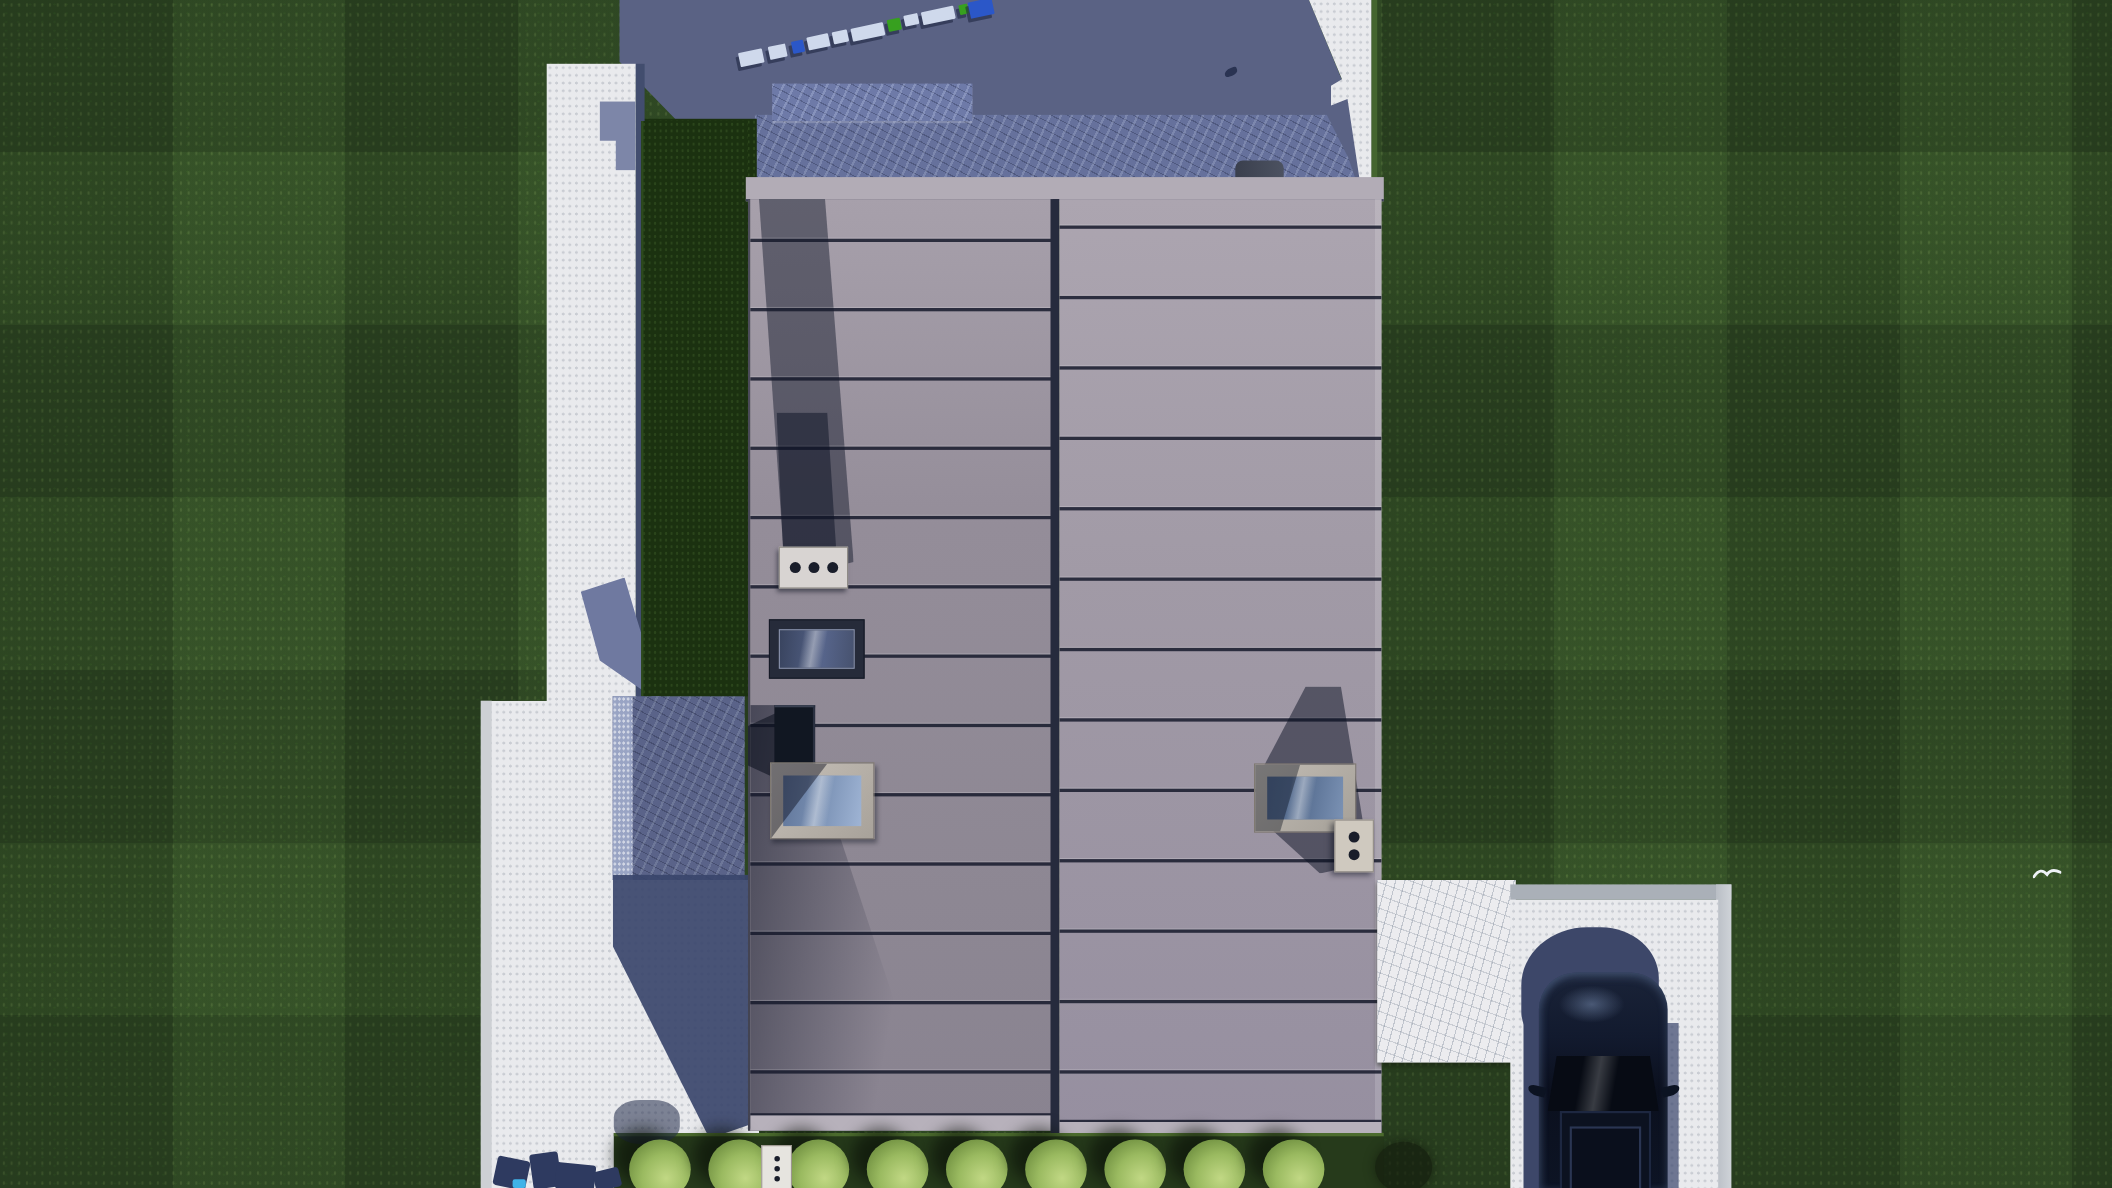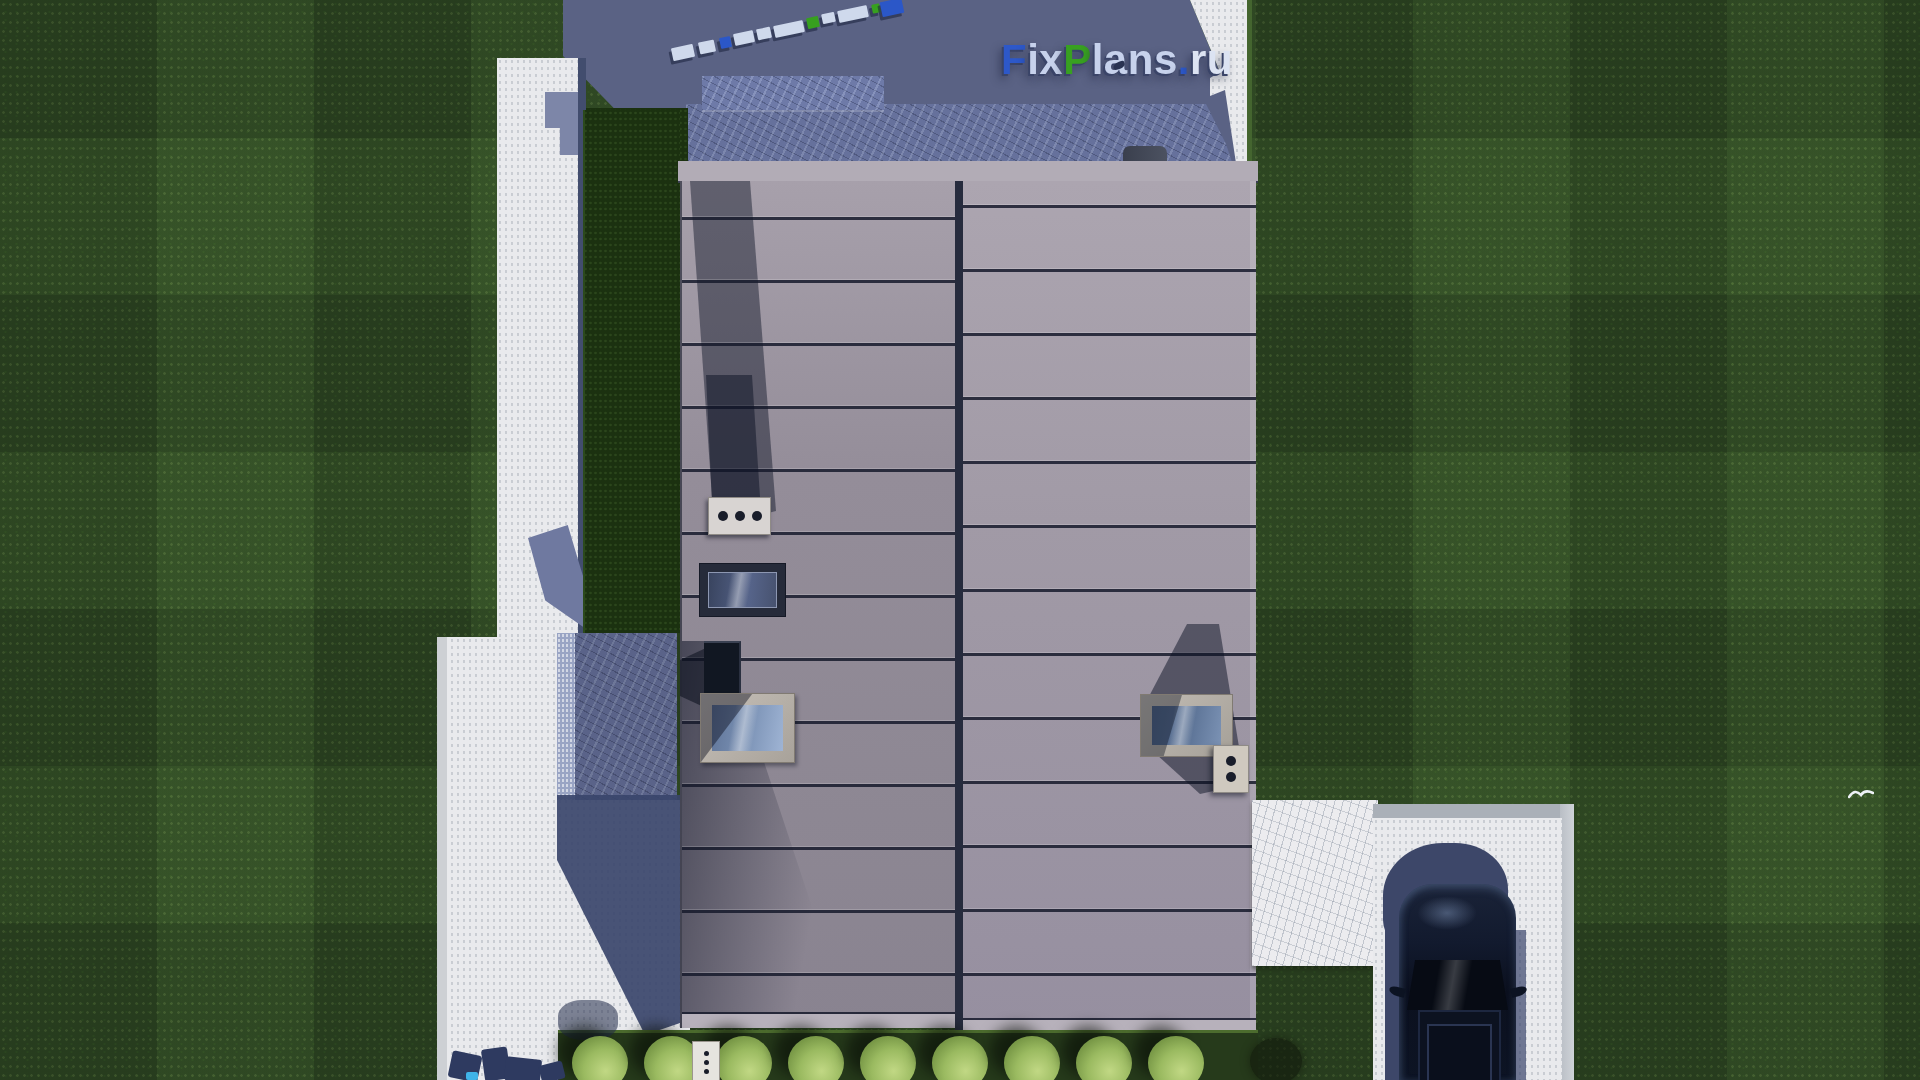--- a/index.html
+++ b/index.html
@@ -236,20 +236,19 @@
       <div class="block3d" style="left: 734px; top: 32px; width: 20px; height: 12px; background: rgb(207, 217, 236);"></div>
       <div class="block3d" style="left: 757px; top: 28px; width: 14px; height: 11px; background: rgb(207, 217, 236);"></div>
       <div class="block3d" style="left: 774px; top: 23px; width: 30px; height: 12px; background: rgb(207, 217, 236);"></div>
       <div class="block3d" style="left: 807px; top: 17px; width: 12px; height: 11px; background: rgb(55, 160, 31);"></div>
       <div class="block3d" style="left: 822px; top: 13px; width: 13px; height: 10px; background: rgb(207, 217, 236);"></div>
       <div class="block3d" style="left: 838px; top: 8px; width: 30px; height: 12px; background: rgb(207, 217, 236);"></div>
       <div class="block3d" style="left: 872px; top: 4px; width: 8px; height: 9px; background: rgb(55, 160, 31);"></div>
       <div class="block3d" style="left: 881px; top: 0px; width: 22px; height: 15px; background: rgb(43, 87, 200);"></div>
     </div>
 
-  <div class="abs" id="watermark" style="left:1001px;top:36px;"><span style="color: rgb(45, 88, 201);">F</span><span style="color: rgb(199, 210, 236);">ix</span><span style="color: rgb(56, 160, 33);">P</span><span style="color: rgb(199, 210, 236);">lans</span><span style="color: rgb(45, 88, 201);">.</span><span style="color: rgb(220, 227, 242);">ru</span></div>
   <div class="abs" style="left:1113px;top:62px;width:12px;height:7px;background:#2a3352;border-radius:60% 20% 50% 30%;transform:rotate(-20deg);"></div>
 
   <svg class="abs" style="left:1848px;top:786px;" width="26" height="16" viewBox="0 0 26 16">
     <path d="M1 11 Q7 2 13 9 Q17 3 25 7" fill="none" stroke="#eef2f7" stroke-width="2.6" stroke-linecap="round"></path>
   </svg>
 
 </div>
 
 </body></html>

